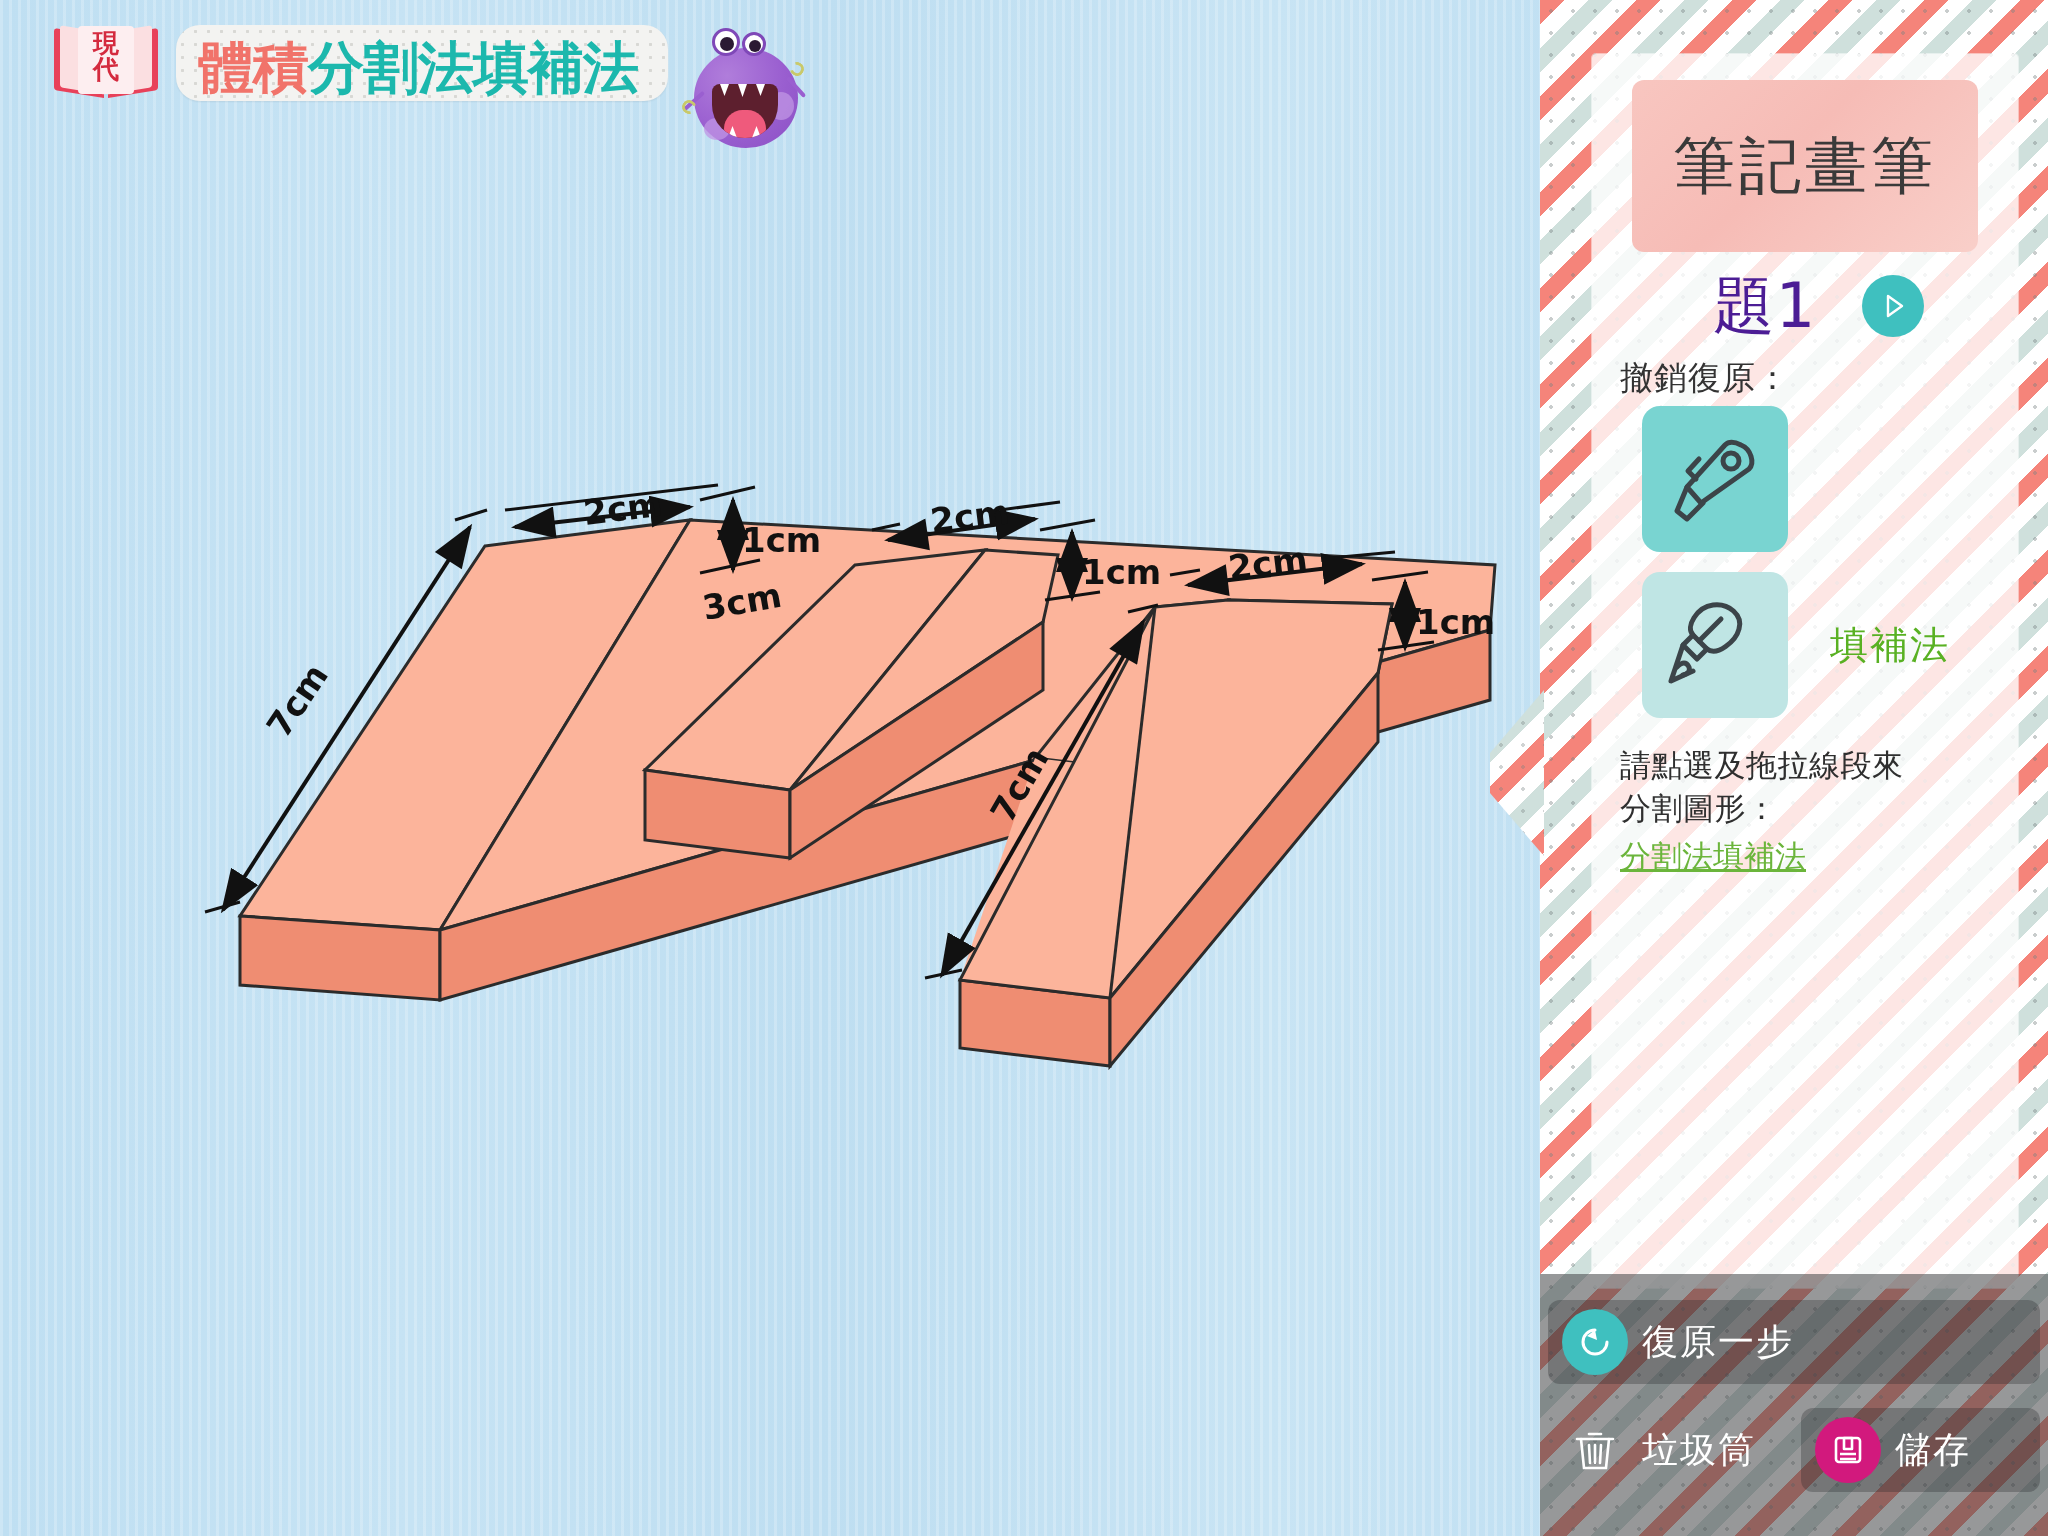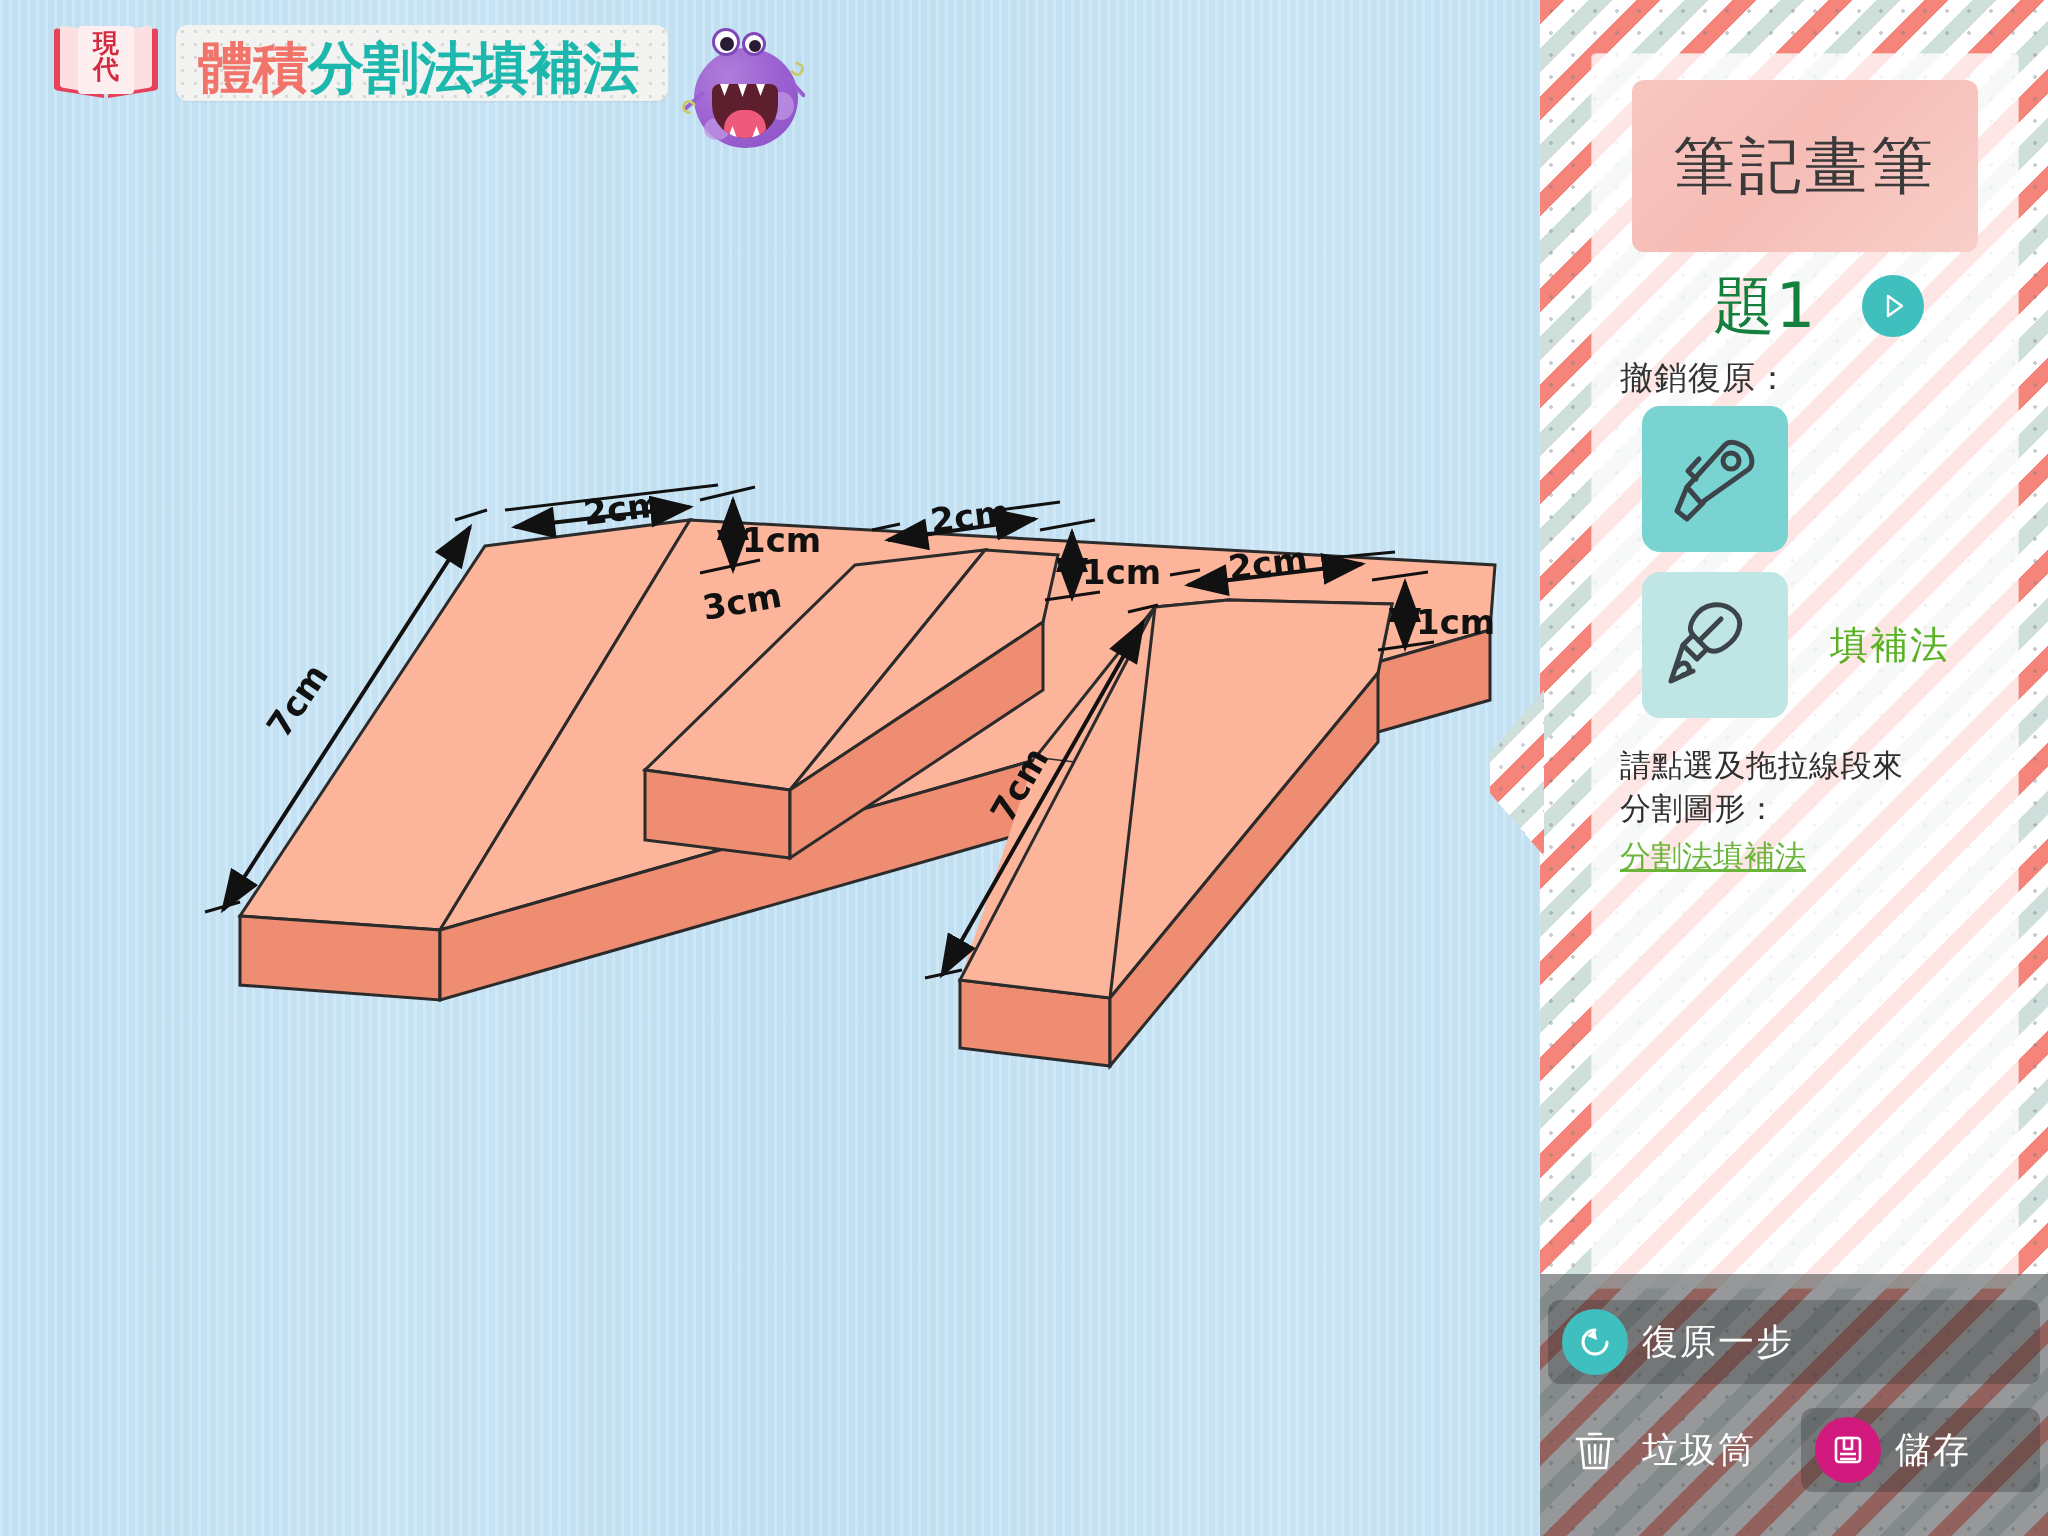--- a/index.html
+++ b/index.html
@@ -50,21 +50,21 @@
     letter-spacing:0px; z-index:5;
     font-family:"DejaVu Sans", sans-serif;
   }
   .logo-book .logo-text span { display:block; }
 
   #title-banner {
     position: relative;
     background: #f3f3f1;
     background-image: radial-gradient(circle, #d8d8d4 1.4px, transparent 1.5px);
     background-size: 13px 13px;
-    border-radius: 12px;
+    border-radius: 24px;
     padding: 20px 30px 10px 22px;
     height: 76px; display: flex; align-items: center;
     box-shadow: 0 1px 2px rgba(0,0,0,0.07);
   }
   #title-banner .t {
     font-size: 56px; font-weight: 900; letter-spacing: -1px;
     font-family: "DejaVu Sans", sans-serif;
     line-height: 1;
   }
   #title-banner .t-a { color: #f1736a; }
@@ -171,21 +171,21 @@
   #panel-title .txt {
     font-size:62px; color:#3a3a3a; letter-spacing:4px;
     font-family:"DejaVu Sans", sans-serif;
   }
 
   #question-row {
     position:absolute; left:0; top:210px; width:100%;
     display:flex; align-items:center; justify-content:center; gap:46px;
   }
   #question-label {
-    font-size:62px; color:#15803d; font-family:"DejaVu Sans", sans-serif;
+    font-size:62px; color:#4c1d95; font-family:"DejaVu Sans", sans-serif;
     letter-spacing:1px;
     margin-left:27px;
   }
   #next-question-button {
     width:62px; height:62px; border-radius:50%;
     background:#3fc0bf; display:flex; align-items:center; justify-content:center;
     cursor:pointer;
   }
   #next-question-button svg { display:block; }
 

